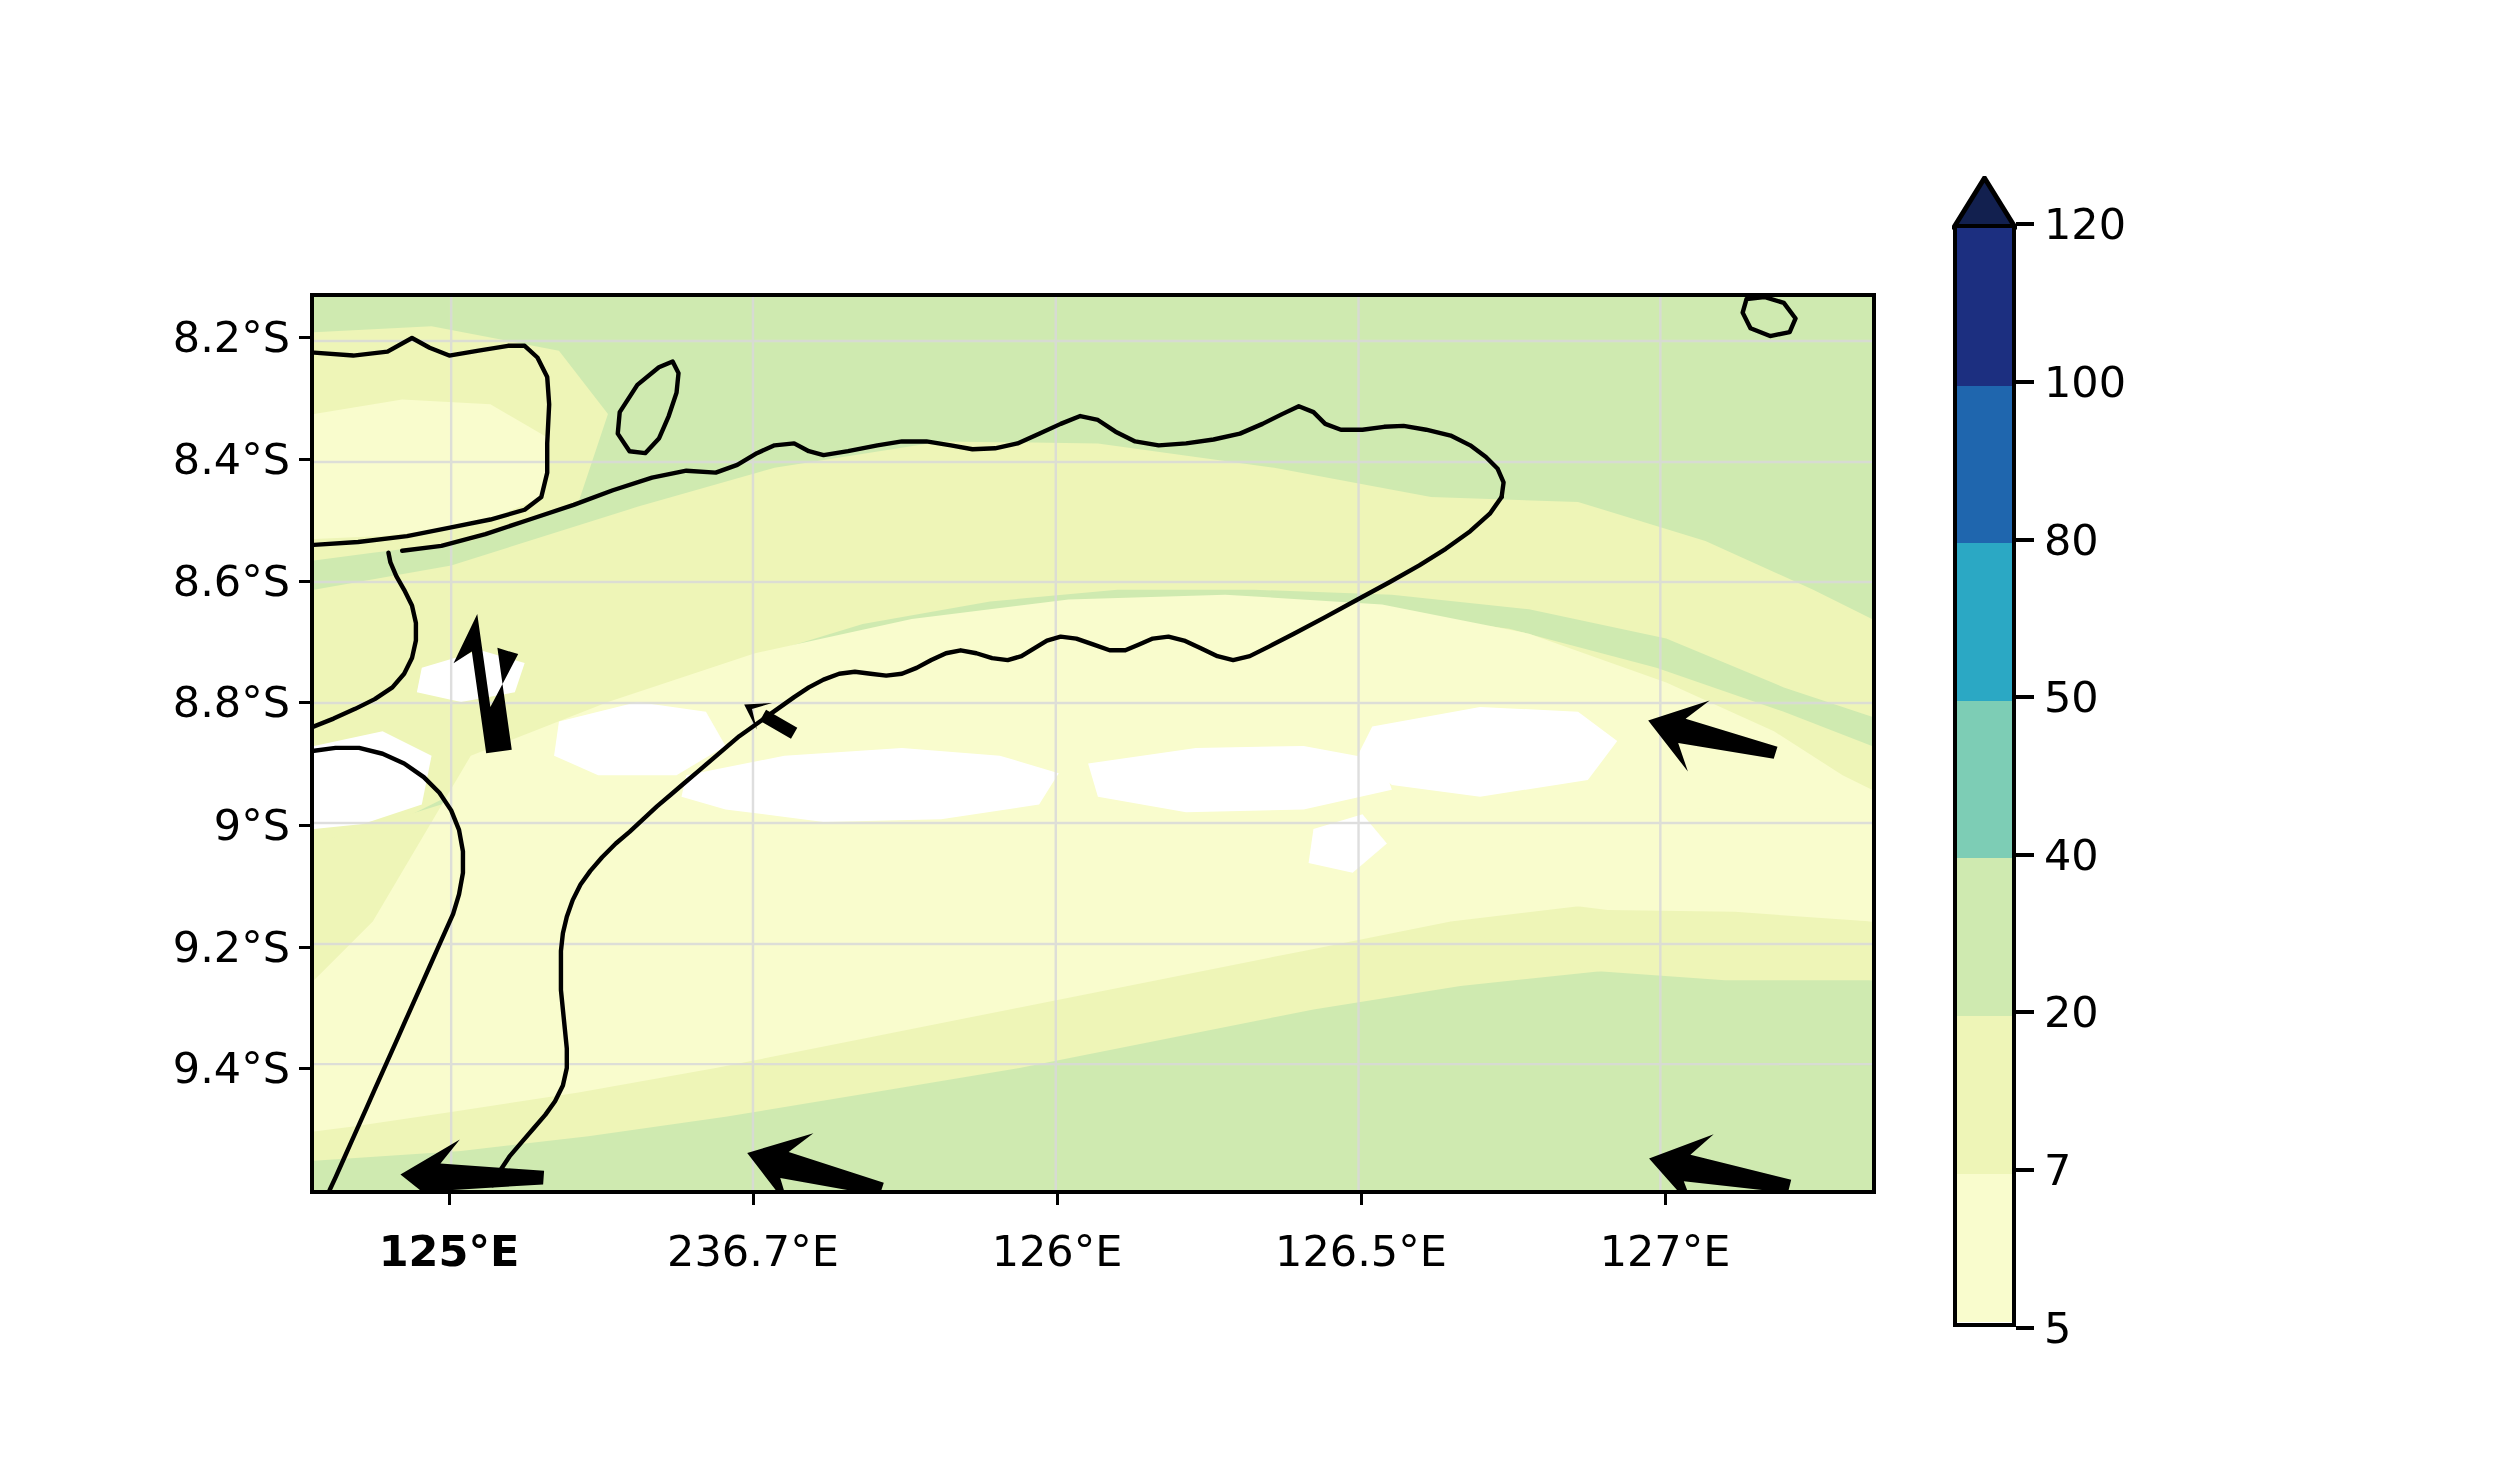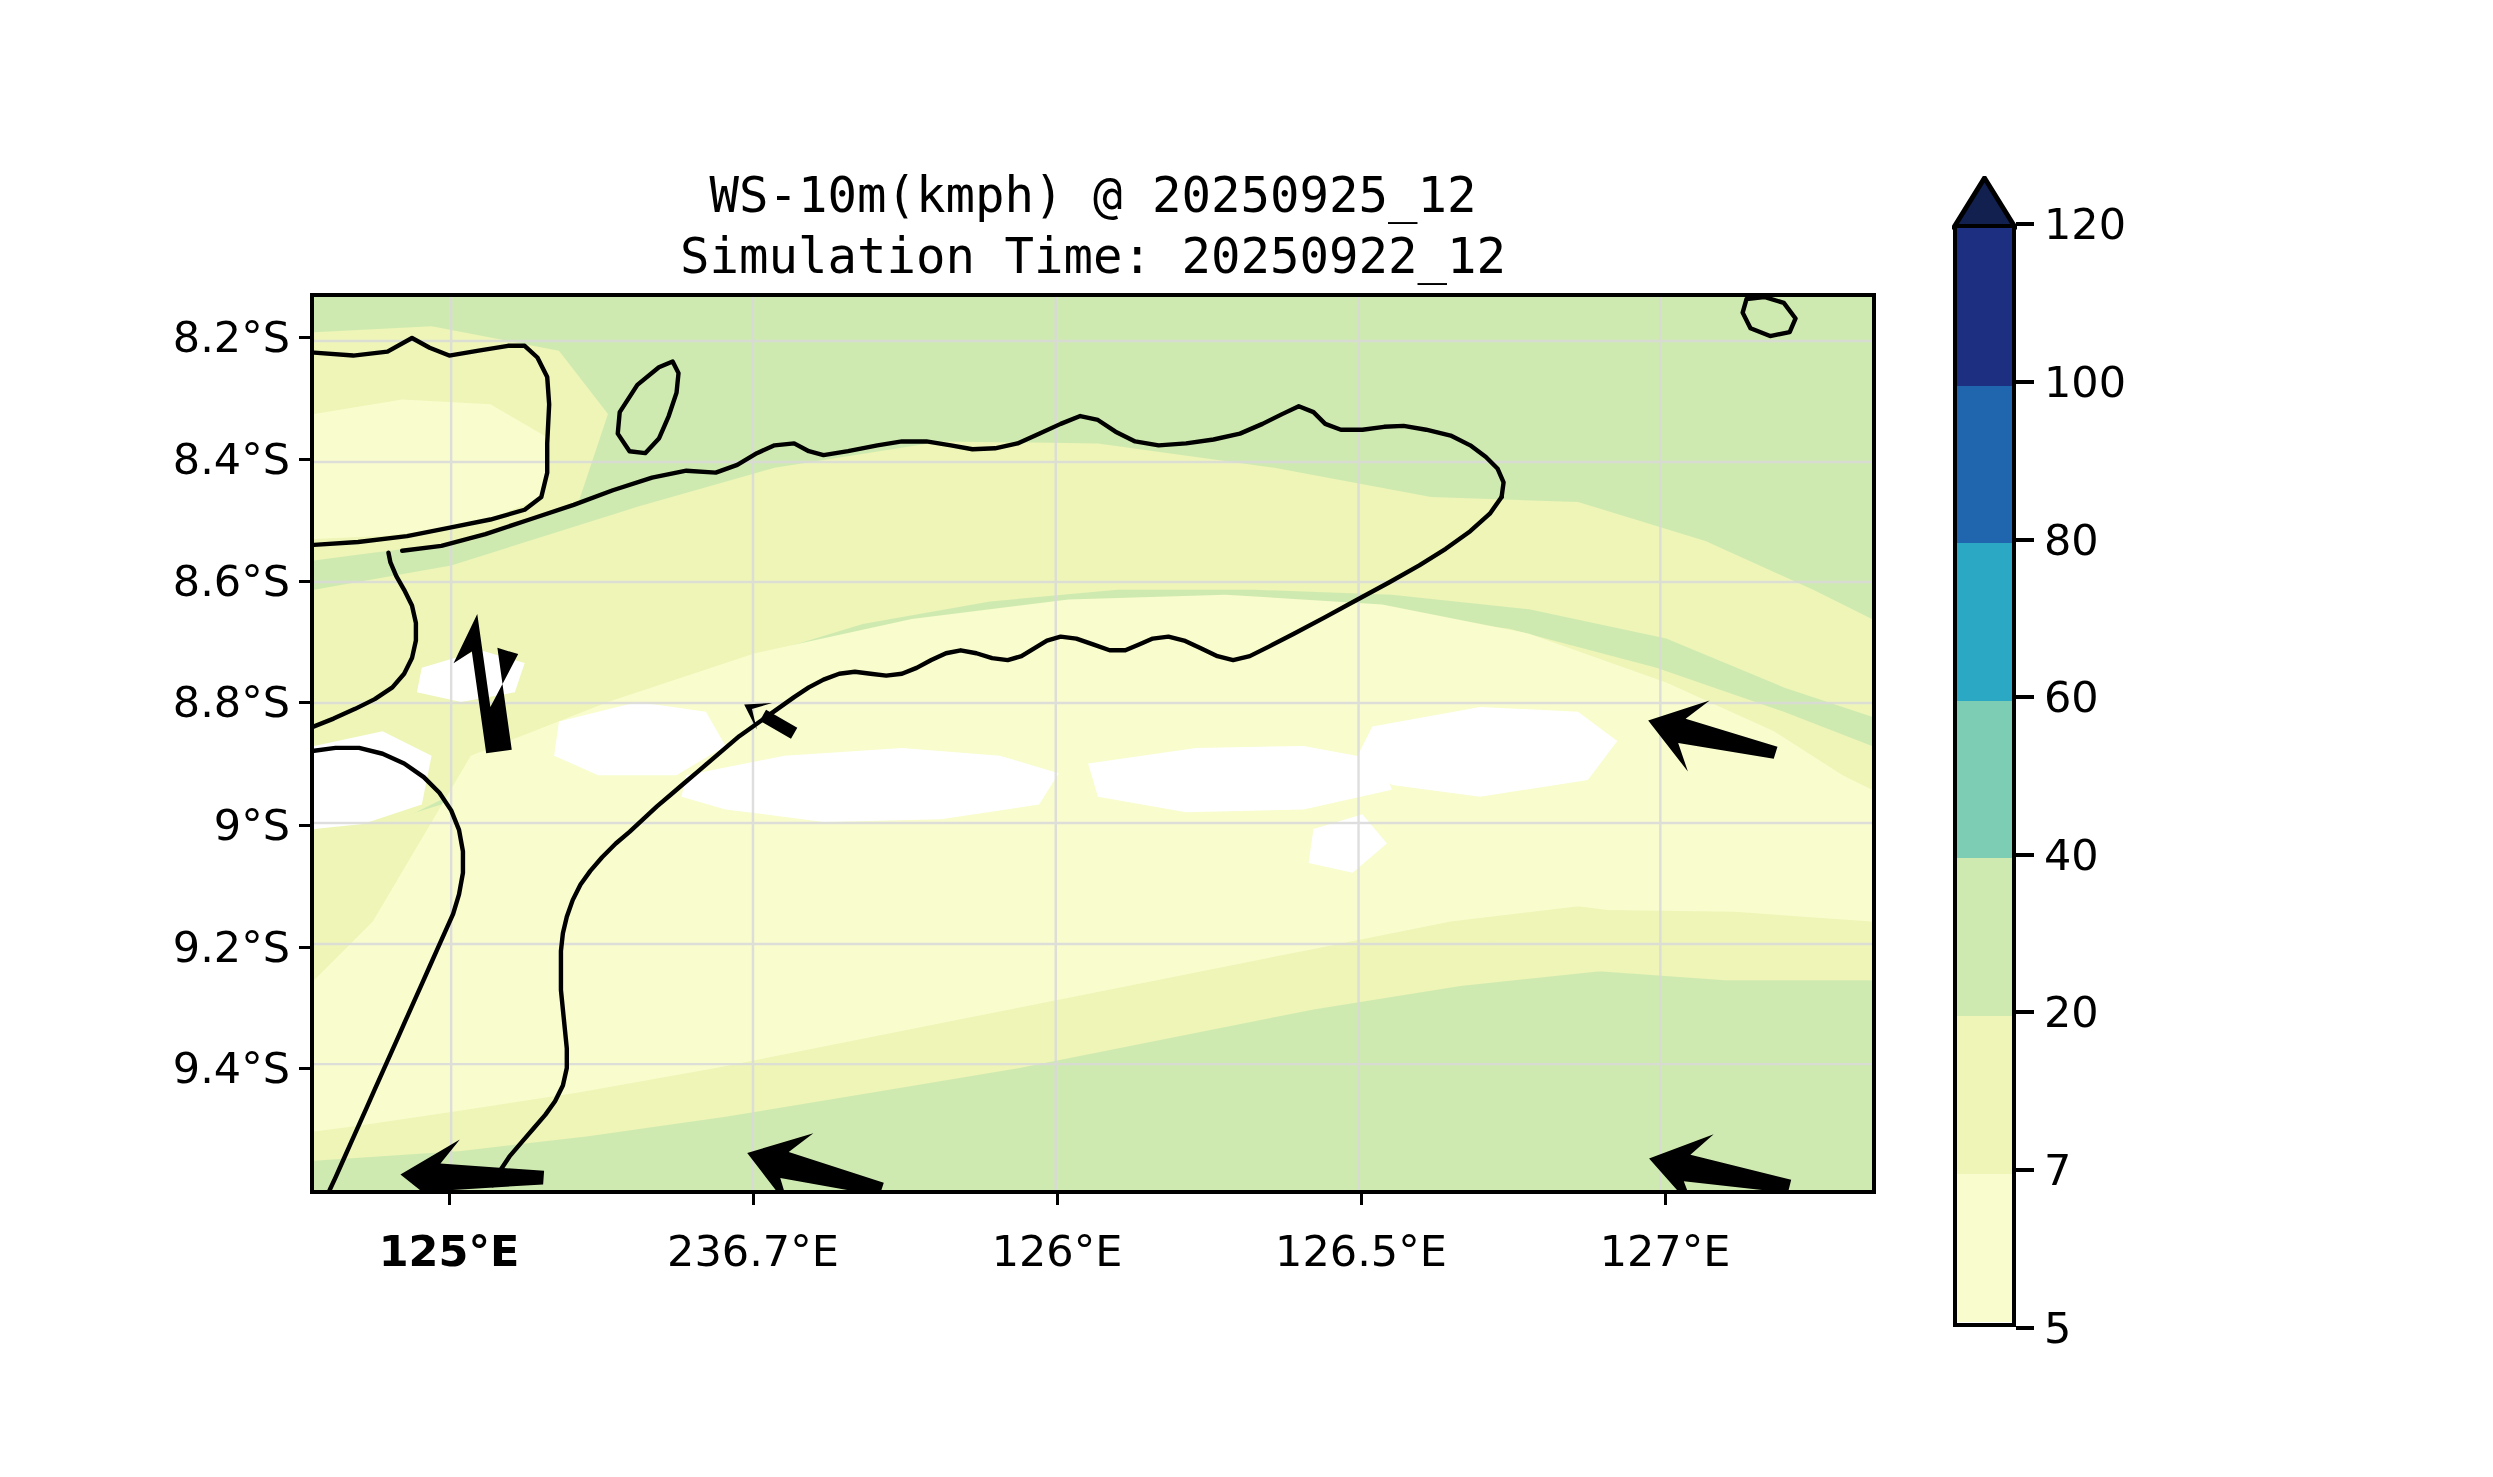--- a/index.html
+++ b/index.html
@@ -36,24 +36,20 @@
   .cbtick{position:absolute;left:63px;width:17.7px;height:3.9px;background:#000;}
   .cblab{position:absolute;left:91px;color:#000;font-size:43px;
          font-family:"DejaVu Sans","Liberation Sans",sans-serif;white-space:nowrap;
          transform:translateY(-50%);}
 </style>
 </head>
 <body>
 
 <div id="figure">
 
-  <div id="title-block">
-    <span class="tline">WS-10m(kmph) @ 20250925_12</span>
-    <span class="tline">Simulation Time: 20250922_12</span>
-  </div>
 
   <div id="axes">
     <svg id="map-canvas" viewBox="0 0 1590 915" preserveAspectRatio="none">
 
       <rect x="0" y="0" width="1590" height="915" fill="#cfeab0"></rect>
 
       <path fill="#eef5b7" d="
         M0,36 L120,30 L250,55 L300,120 L270,210 L160,250 L60,262 L0,270 Z"></path>
       <path fill="#eef5b7" d="
         M0,300 L140,275 L330,215 L470,175 L640,148 L800,150 L980,175
@@ -248,21 +244,21 @@
     <div class="cbtick" style="top:45px;"></div>
     <div class="cblab" style="top:47px;">120</div>
 
     <div class="cbtick" style="top:203px;"></div>
     <div class="cblab" style="top:205px;">100</div>
 
     <div class="cbtick" style="top:361px;"></div>
     <div class="cblab" style="top:363px;">80</div>
 
     <div class="cbtick" style="top:518px;"></div>
-    <div class="cblab" style="top:520px;">60</div>
+    <div class="cblab" style="top:520px;">50</div>
 
     <div class="cbtick" style="top:676px;"></div>
     <div class="cblab" style="top:678px;">40</div>
 
     <div class="cbtick" style="top:833px;"></div>
     <div class="cblab" style="top:835px;">20</div>
 
     <div class="cbtick" style="top:991px;"></div>
     <div class="cblab" style="top:993px;">7</div>
 

